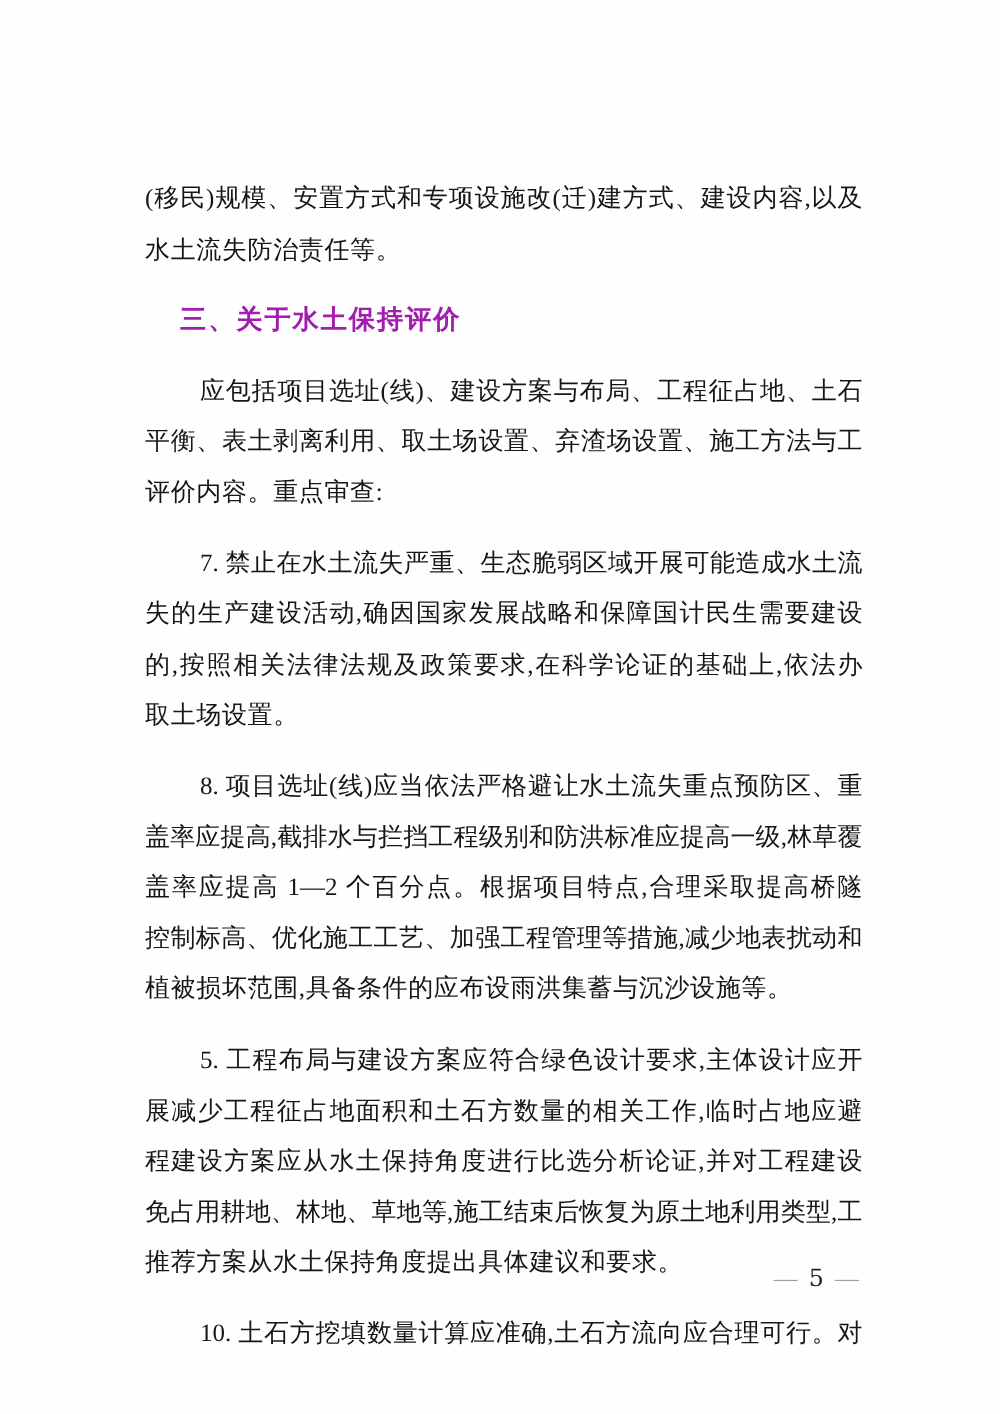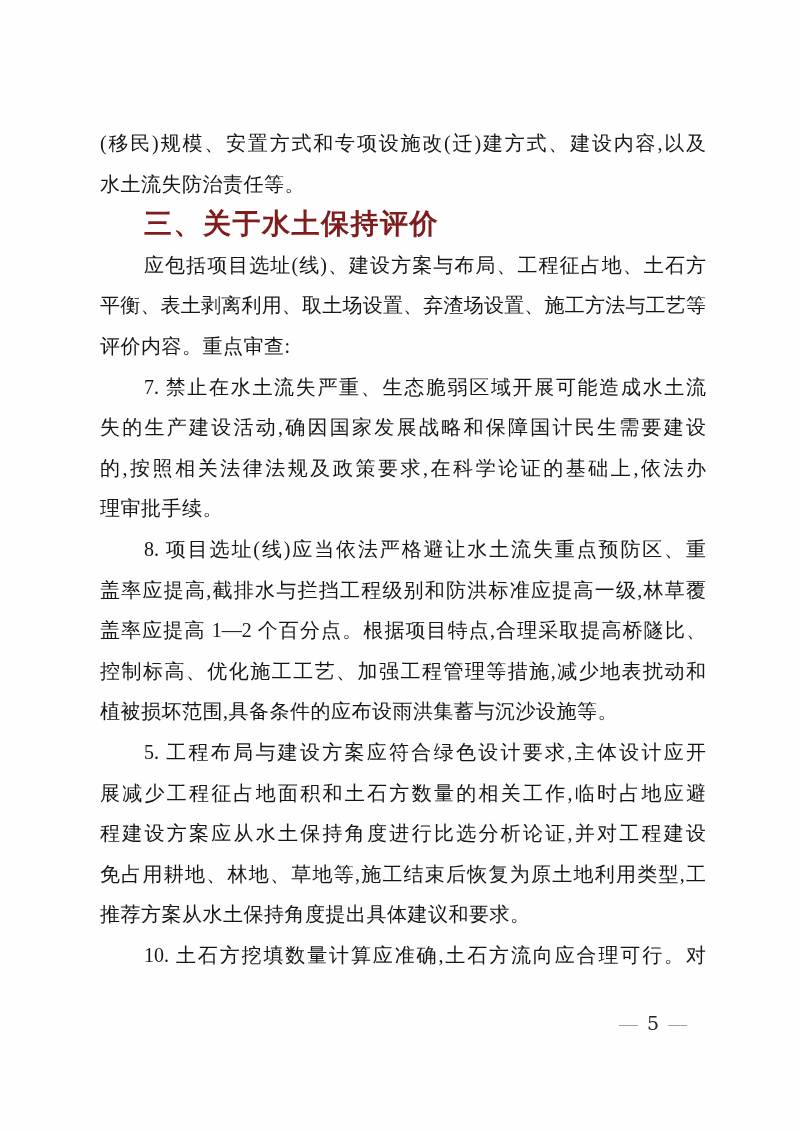--- a/index.html
+++ b/index.html
@@ -19,47 +19,47 @@
     position: absolute;
     inset: 0;
     background: #fefefe;
   }
   .content {
     position: absolute;
     left: 100px;
     top: 123px;
     width: 606px;
   }
-  .para { margin: 0; padding: 0; }
+  .para { margin: 16px; padding: 0; }
   .line {
     font-size: 20px;
     height: 40.6px;
     line-height: 40.6px;
     overflow: hidden;
     color: #161616;
   }
   .line.fill {
     text-align: justify;
     text-align-last: justify;
   }
   .line.end {
     text-align: left;
     text-align-last: left;
     letter-spacing: 0.5px;
   }
   .line.indent { padding-left: 44px; }
   .line.heading {
     font-family: "Liberation Sans", "DejaVu Sans", sans-serif;
     font-weight: 700;
-    font-size: 28px;
+    font-size: 21px;
     letter-spacing: 1.5px;
     text-align: right;
     text-align-last: left;
     padding-left: 44px;
-    color: #7f1d1d;
+    color: #a21caf;
   }
   .footer {
     position: absolute;
     top: 1012px;
     left: 600px;
     width: 106px;
     text-align: center;
     font-size: 19px;
     white-space: nowrap;
   }
@@ -85,21 +85,21 @@
       <div class="line heading">三、关于水土保持评价</div>
       <div class="para">
         <div class="line fill indent">应包括项目选址(线)、建设方案与布局、工程征占地、土石方</div>
         <div class="line fill">平衡、表土剥离利用、取土场设置、弃渣场设置、施工方法与工艺等</div>
         <div class="line end">评价内容。重点审查:</div>
       </div>
       <div class="para">
         <div class="line fill indent">7. 禁止在水土流失严重、生态脆弱区域开展可能造成水土流</div>
         <div class="line fill">失的生产建设活动,确因国家发展战略和保障国计民生需要建设</div>
         <div class="line fill">的,按照相关法律法规及政策要求,在科学论证的基础上,依法办</div>
-        <div class="line end">理审批手续。</div>
+        <div class="line end">取土场设置。</div>
       </div>
       <div class="para">
         <div class="line fill indent">8. 项目选址(线)应当依法严格避让水土流失重点预防区、重</div>
         <div class="line fill">盖率应提高,截排水与拦挡工程级别和防洪标准应提高一级,林草覆</div>
         <div class="line fill">盖率应提高 1—2 个百分点。根据项目特点,合理采取提高桥隧比、</div>
         <div class="line fill">控制标高、优化施工工艺、加强工程管理等措施,减少地表扰动和</div>
         <div class="line end">植被损坏范围,具备条件的应布设雨洪集蓄与沉沙设施等。</div>
       </div>
       <div class="para">
         <div class="line fill indent">5. 工程布局与建设方案应符合绿色设计要求,主体设计应开</div>

